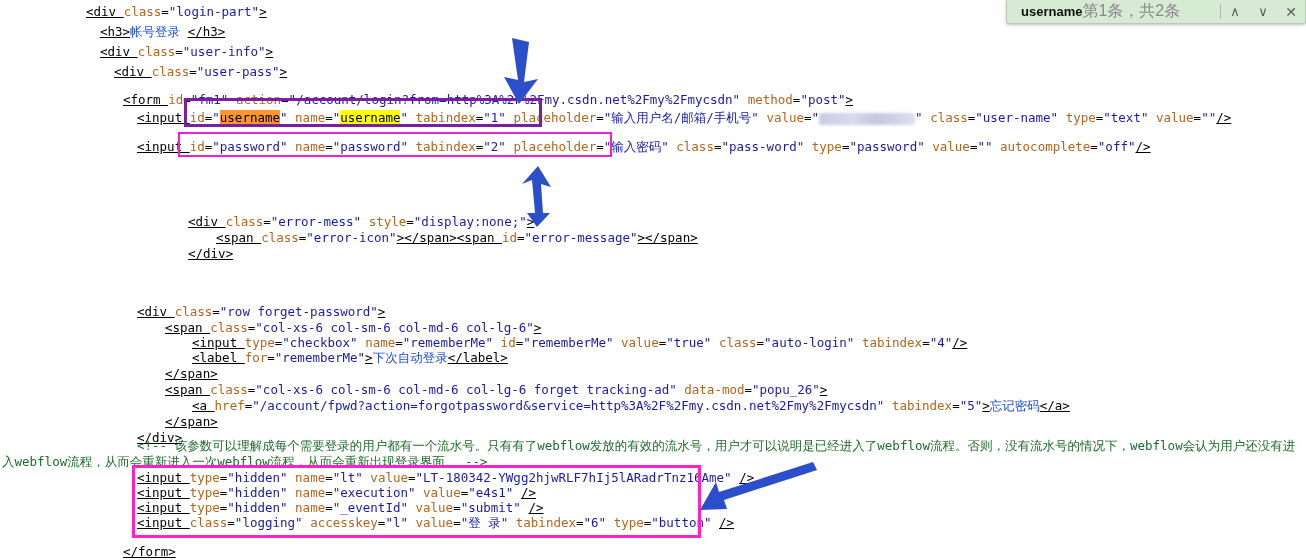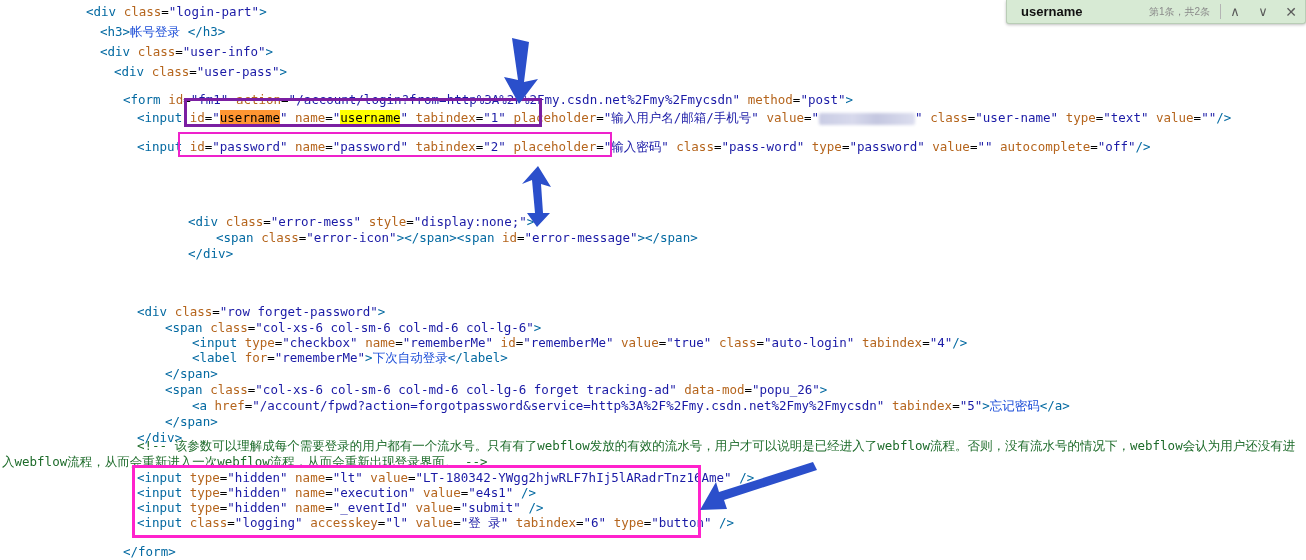--- a/index.html
+++ b/index.html
@@ -7,21 +7,21 @@
     width:1306px;height:560px;position:relative;overflow:hidden;
     font-family:"DejaVu Sans Mono","Liberation Mono",monospace;
   }
   #code{
     position:absolute;left:0;top:0;width:1306px;height:560px;
     font-size:12.5px;line-height:20px;white-space:pre;
     color:#000;
   }
   .ln{position:absolute;white-space:pre;}
   
-  .tag{color:#0369a1;}
+  .tag{color:#000000;text-decoration:underline;}
   .attr{color:#b5651d;}       
   .val{color:#1a1aa6;}        
   .txt{color:#1d4ed8;}        
   .cmt{color:#1d6b2a;}        
   .eq{color:#000000;}
 
   
   .hl-active{background:#ff9632;color:#000;}
   .hl{background:#ffff00;color:#000;}
 
@@ -43,21 +43,21 @@
 
   
   #findbar{
     position:absolute;right:0;top:0;width:300px;height:24px;
     background:#d7ead4;border:1px solid #b9cdb6;border-top:none;
     border-radius:0 0 3px 3px;box-shadow:0 1px 3px rgba(0,0,0,.25);
     display:flex;align-items:center;box-sizing:border-box;
     font-family:"Liberation Sans","DejaVu Sans",sans-serif;
   }
   #findbar .q{flex:0 0 auto;padding-left:14px;font-size:13px;color:#111;font-weight:bold;}
-  #findbar .count{flex:1 1 auto;text-align:right;padding-right:10px;font-size:10px;color:#8a8a8a;}
+  #findbar .count{flex:1 1 auto;text-align:left;padding-right:10px;font-size:16px;color:#8a8a8a;}
   #findbar .sep{width:1px;height:15px;background:#b4b4b4;}
   #findbar .btn{width:28px;text-align:center;font-size:13px;color:#5b5b5b;cursor:default;}
   #findbar .btn.close{font-size:14px;}
 </style>
 </head>
 <body>
 
 <div id="code"><div class="ln" style="left: 86px; top: 2px;"><span class="tag">&lt;div </span><span class="attr">class</span><span class="eq">=</span><span class="val">"login-part"</span><span class="tag">&gt;</span></div><div class="ln" style="left: 100px; top: 22px;"><span class="tag">&lt;h3&gt;</span><span class="txt">帐号登录 </span><span class="tag">&lt;/h3&gt;</span></div><div class="ln" style="left: 100px; top: 42px;"><span class="tag">&lt;div </span><span class="attr">class</span><span class="eq">=</span><span class="val">"user-info"</span><span class="tag">&gt;</span></div><div class="ln" style="left: 114px; top: 62px;"><span class="tag">&lt;div </span><span class="attr">class</span><span class="eq">=</span><span class="val">"user-pass"</span><span class="tag">&gt;</span></div><div class="ln" style="left: 123px; top: 90px;"><span class="tag">&lt;form </span><span class="attr">id</span><span class="eq">=</span><span class="val">"fm1"</span> <span class="attr">action</span><span class="eq">=</span><span class="val">"/account/login?from=http%3A%2F%2Fmy.csdn.net%2Fmy%2Fmycsdn"</span> <span class="attr">method</span><span class="eq">=</span><span class="val">"post"</span><span class="tag">&gt;</span></div><div class="ln" style="left: 137px; top: 108px;"><span class="tag">&lt;input </span><span class="attr">id</span><span class="eq">=</span><span class="val">"</span><span class="hl-active">username</span><span class="val">"</span> <span class="attr">name</span><span class="eq">=</span><span class="val">"</span><span class="hl">username</span><span class="val">"</span> <span class="attr">tabindex</span><span class="eq">=</span><span class="val">"1"</span> <span class="attr">placeholder</span><span class="eq">=</span><span class="val">"输入用户名/邮箱/手机号"</span> <span class="attr">value</span><span class="eq">=</span><span class="val">"</span><span class="redact"></span><span class="val">"</span> <span class="attr">class</span><span class="eq">=</span><span class="val">"user-name"</span> <span class="attr">type</span><span class="eq">=</span><span class="val">"text"</span> <span class="attr">value</span><span class="eq">=</span><span class="val">""</span><span class="tag">/&gt;</span></div><div class="ln" style="left: 137px; top: 137px;"><span class="tag">&lt;input </span><span class="attr">id</span><span class="eq">=</span><span class="val">"password"</span> <span class="attr">name</span><span class="eq">=</span><span class="val">"password"</span> <span class="attr">tabindex</span><span class="eq">=</span><span class="val">"2"</span> <span class="attr">placeholder</span><span class="eq">=</span><span class="val">"输入密码"</span> <span class="attr">class</span><span class="eq">=</span><span class="val">"pass-word"</span> <span class="attr">type</span><span class="eq">=</span><span class="val">"password"</span> <span class="attr">value</span><span class="eq">=</span><span class="val">""</span> <span class="attr">autocomplete</span><span class="eq">=</span><span class="val">"off"</span><span class="tag">/&gt;</span></div><div class="ln" style="left: 188px; top: 212px;"><span class="tag">&lt;div </span><span class="attr">class</span><span class="eq">=</span><span class="val">"error-mess"</span> <span class="attr">style</span><span class="eq">=</span><span class="val">"display:none;"</span><span class="tag">&gt;</span></div><div class="ln" style="left: 216px; top: 228px;"><span class="tag">&lt;span </span><span class="attr">class</span><span class="eq">=</span><span class="val">"error-icon"</span><span class="tag">&gt;&lt;/span&gt;&lt;span </span><span class="attr">id</span><span class="eq">=</span><span class="val">"error-message"</span><span class="tag">&gt;&lt;/span&gt;</span></div><div class="ln" style="left: 188px; top: 244px;"><span class="tag">&lt;/div&gt;</span></div><div class="ln" style="left: 137px; top: 302px;"><span class="tag">&lt;div </span><span class="attr">class</span><span class="eq">=</span><span class="val">"row forget-password"</span><span class="tag">&gt;</span></div><div class="ln" style="left: 165px; top: 318px;"><span class="tag">&lt;span </span><span class="attr">class</span><span class="eq">=</span><span class="val">"col-xs-6 col-sm-6 col-md-6 col-lg-6"</span><span class="tag">&gt;</span></div><div class="ln" style="left: 192px; top: 333px;"><span class="tag">&lt;input </span><span class="attr">type</span><span class="eq">=</span><span class="val">"checkbox"</span> <span class="attr">name</span><span class="eq">=</span><span class="val">"rememberMe"</span> <span class="attr">id</span><span class="eq">=</span><span class="val">"rememberMe"</span> <span class="attr">value</span><span class="eq">=</span><span class="val">"true"</span> <span class="attr">class</span><span class="eq">=</span><span class="val">"auto-login"</span> <span class="attr">tabindex</span><span class="eq">=</span><span class="val">"4"</span><span class="tag">/&gt;</span></div><div class="ln" style="left: 192px; top: 348px;"><span class="tag">&lt;label </span><span class="attr">for</span><span class="eq">=</span><span class="val">"rememberMe"</span><span class="tag">&gt;</span><span class="txt">下次自动登录</span><span class="tag">&lt;/label&gt;</span></div><div class="ln" style="left: 165px; top: 364px;"><span class="tag">&lt;/span&gt;</span></div><div class="ln" style="left: 165px; top: 380px;"><span class="tag">&lt;span </span><span class="attr">class</span><span class="eq">=</span><span class="val">"col-xs-6 col-sm-6 col-md-6 col-lg-6 forget tracking-ad"</span> <span class="attr">data-mod</span><span class="eq">=</span><span class="val">"popu_26"</span><span class="tag">&gt;</span></div><div class="ln" style="left: 192px; top: 396px;"><span class="tag">&lt;a </span><span class="attr">href</span><span class="eq">=</span><span class="val">"/account/fpwd?action=forgotpassword&amp;service=http%3A%2F%2Fmy.csdn.net%2Fmy%2Fmycsdn"</span> <span class="attr">tabindex</span><span class="eq">=</span><span class="val">"5"</span><span class="tag">&gt;</span><span class="txt">忘记密码</span><span class="tag">&lt;/a&gt;</span></div><div class="ln" style="left: 165px; top: 412px;"><span class="tag">&lt;/span&gt;</span></div><div class="ln" style="left: 137px; top: 428px;"><span class="tag">&lt;/div&gt;</span></div><div class="ln" style="left: 137px; top: 436px;"><span class="cmt">&lt;!-- 该参数可以理解成每个需要登录的用户都有一个流水号。只有有了webflow发放的有效的流水号，用户才可以说明是已经进入了webflow流程。否则，没有流水号的情况下，webflow会认为用户还没有进</span></div><div class="ln" style="left: 2px; top: 452px;"><span class="cmt">入webflow流程，从而会重新进入一次webflow流程，从而会重新出现登录界面。 --&gt;</span></div><div class="ln" style="left: 137px; top: 468px;"><span class="tag">&lt;input </span><span class="attr">type</span><span class="eq">=</span><span class="val">"hidden"</span> <span class="attr">name</span><span class="eq">=</span><span class="val">"lt"</span> <span class="attr">value</span><span class="eq">=</span><span class="val">"LT-180342-YWgg2hjwRLF7hIj5lARadrTnz16Ame"</span> <span class="tag">/&gt;</span></div><div class="ln" style="left: 137px; top: 483px;"><span class="tag">&lt;input </span><span class="attr">type</span><span class="eq">=</span><span class="val">"hidden"</span> <span class="attr">name</span><span class="eq">=</span><span class="val">"execution"</span> <span class="attr">value</span><span class="eq">=</span><span class="val">"e4s1"</span> <span class="tag">/&gt;</span></div><div class="ln" style="left: 137px; top: 498px;"><span class="tag">&lt;input </span><span class="attr">type</span><span class="eq">=</span><span class="val">"hidden"</span> <span class="attr">name</span><span class="eq">=</span><span class="val">"_eventId"</span> <span class="attr">value</span><span class="eq">=</span><span class="val">"submit"</span> <span class="tag">/&gt;</span></div><div class="ln" style="left: 137px; top: 513px;"><span class="tag">&lt;input </span><span class="attr">class</span><span class="eq">=</span><span class="val">"logging"</span> <span class="attr">accesskey</span><span class="eq">=</span><span class="val">"l"</span> <span class="attr">value</span><span class="eq">=</span><span class="val">"登 录"</span> <span class="attr">tabindex</span><span class="eq">=</span><span class="val">"6"</span> <span class="attr">type</span><span class="eq">=</span><span class="val">"button"</span> <span class="tag">/&gt;</span></div><div class="ln" style="left: 123px; top: 542px;"><span class="tag">&lt;/form&gt;</span></div></div>
 
 <div class="box box-purple" style="left:184px;top:98px;width:358px;height:29px;"></div>

